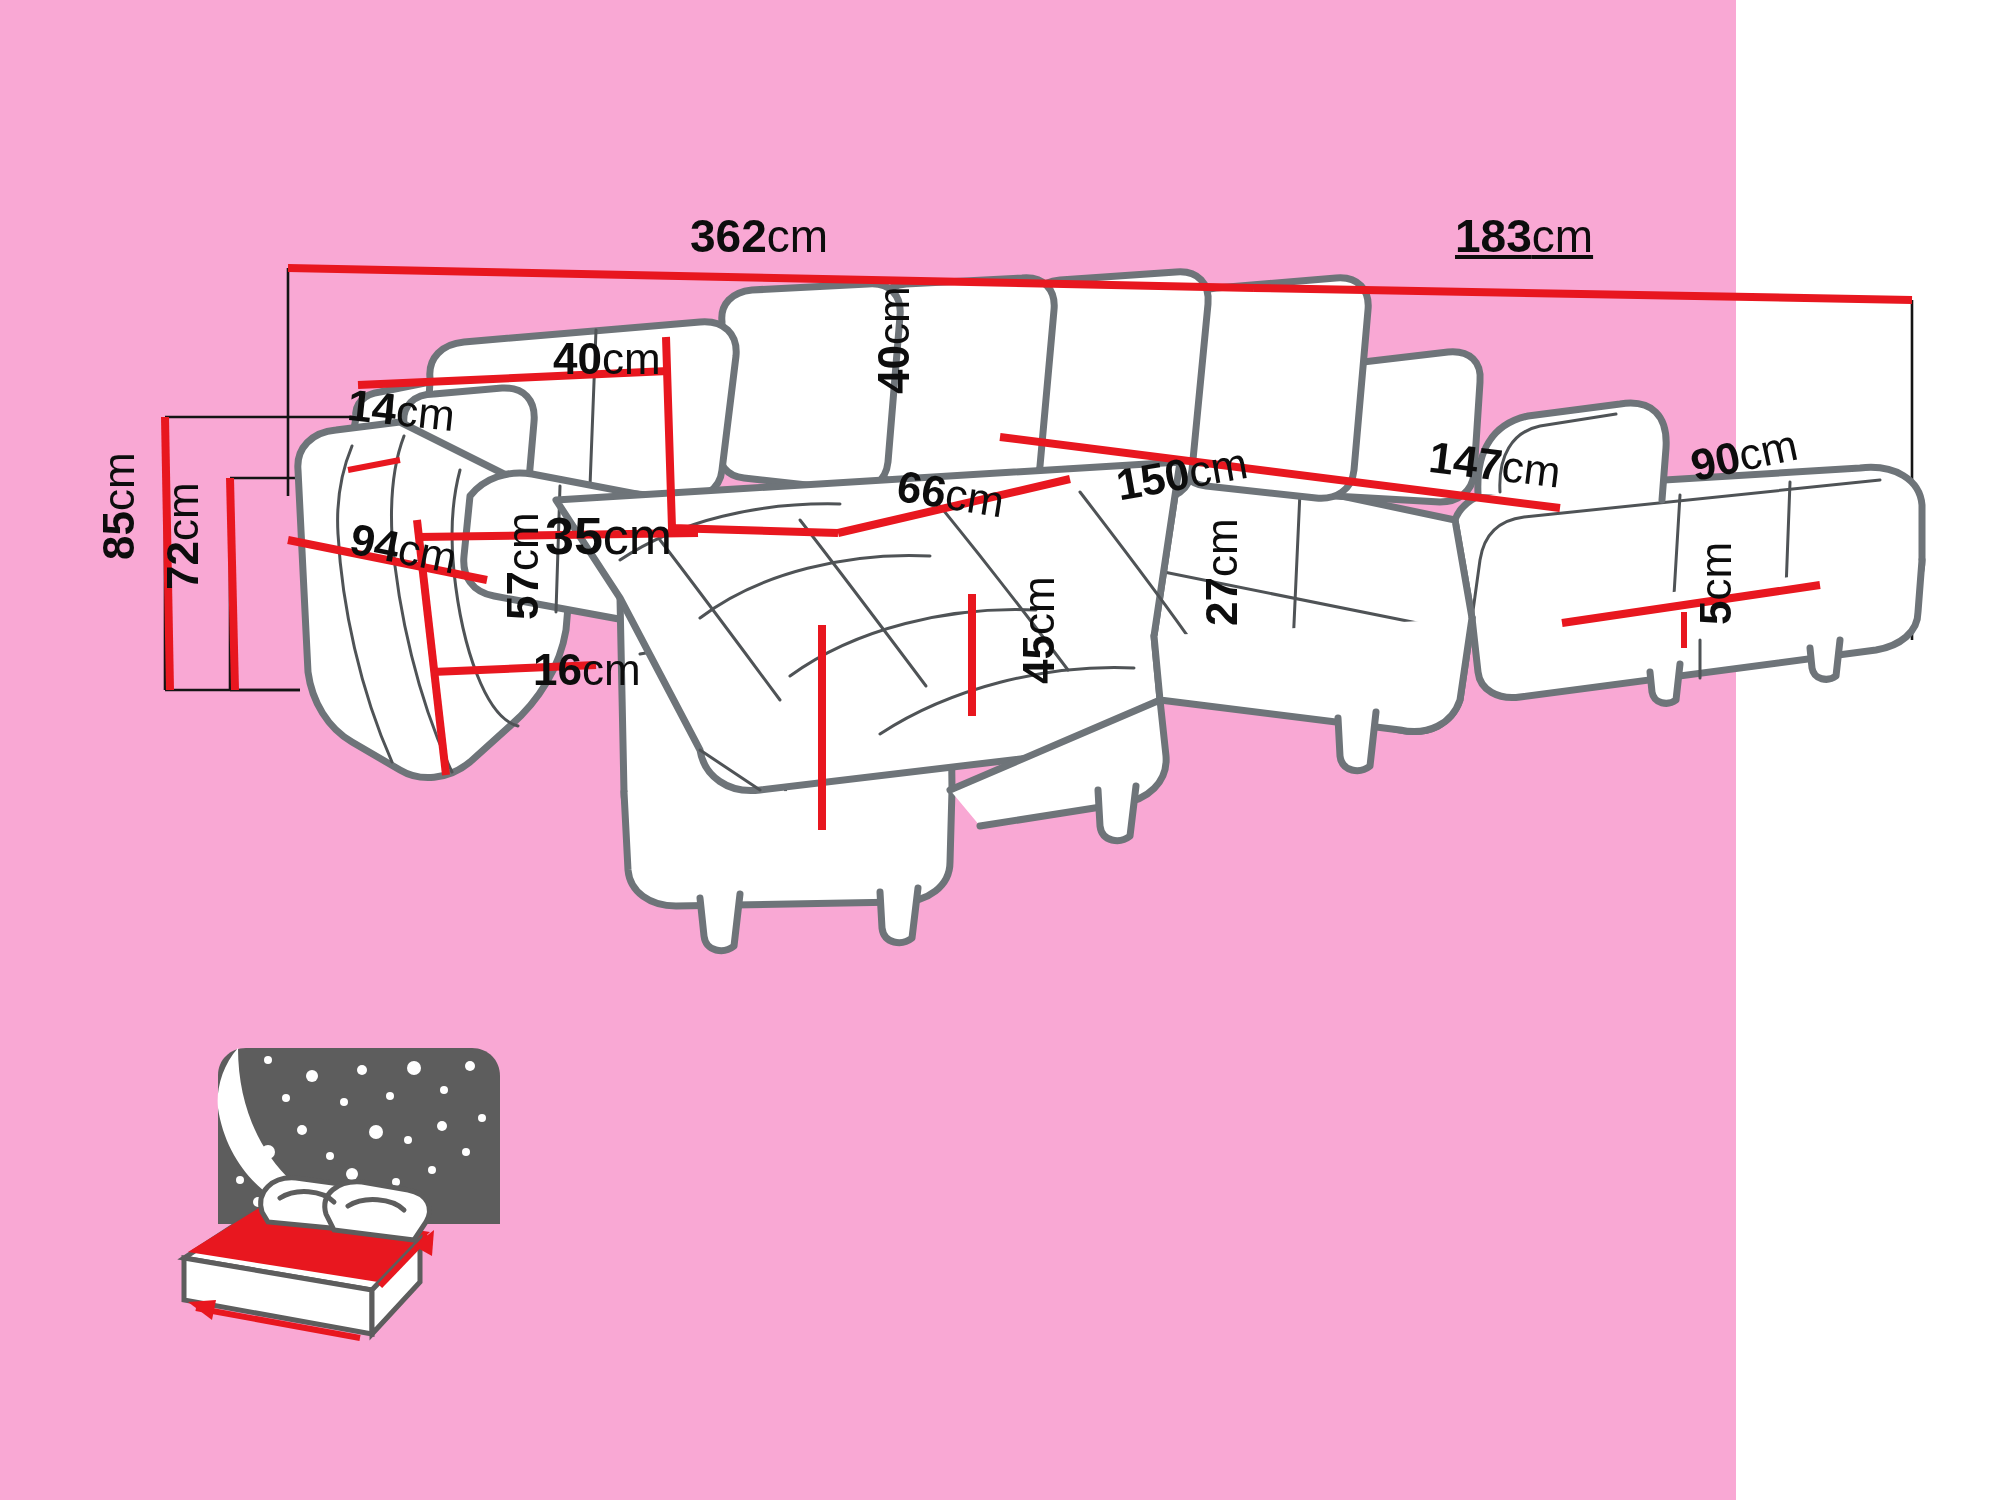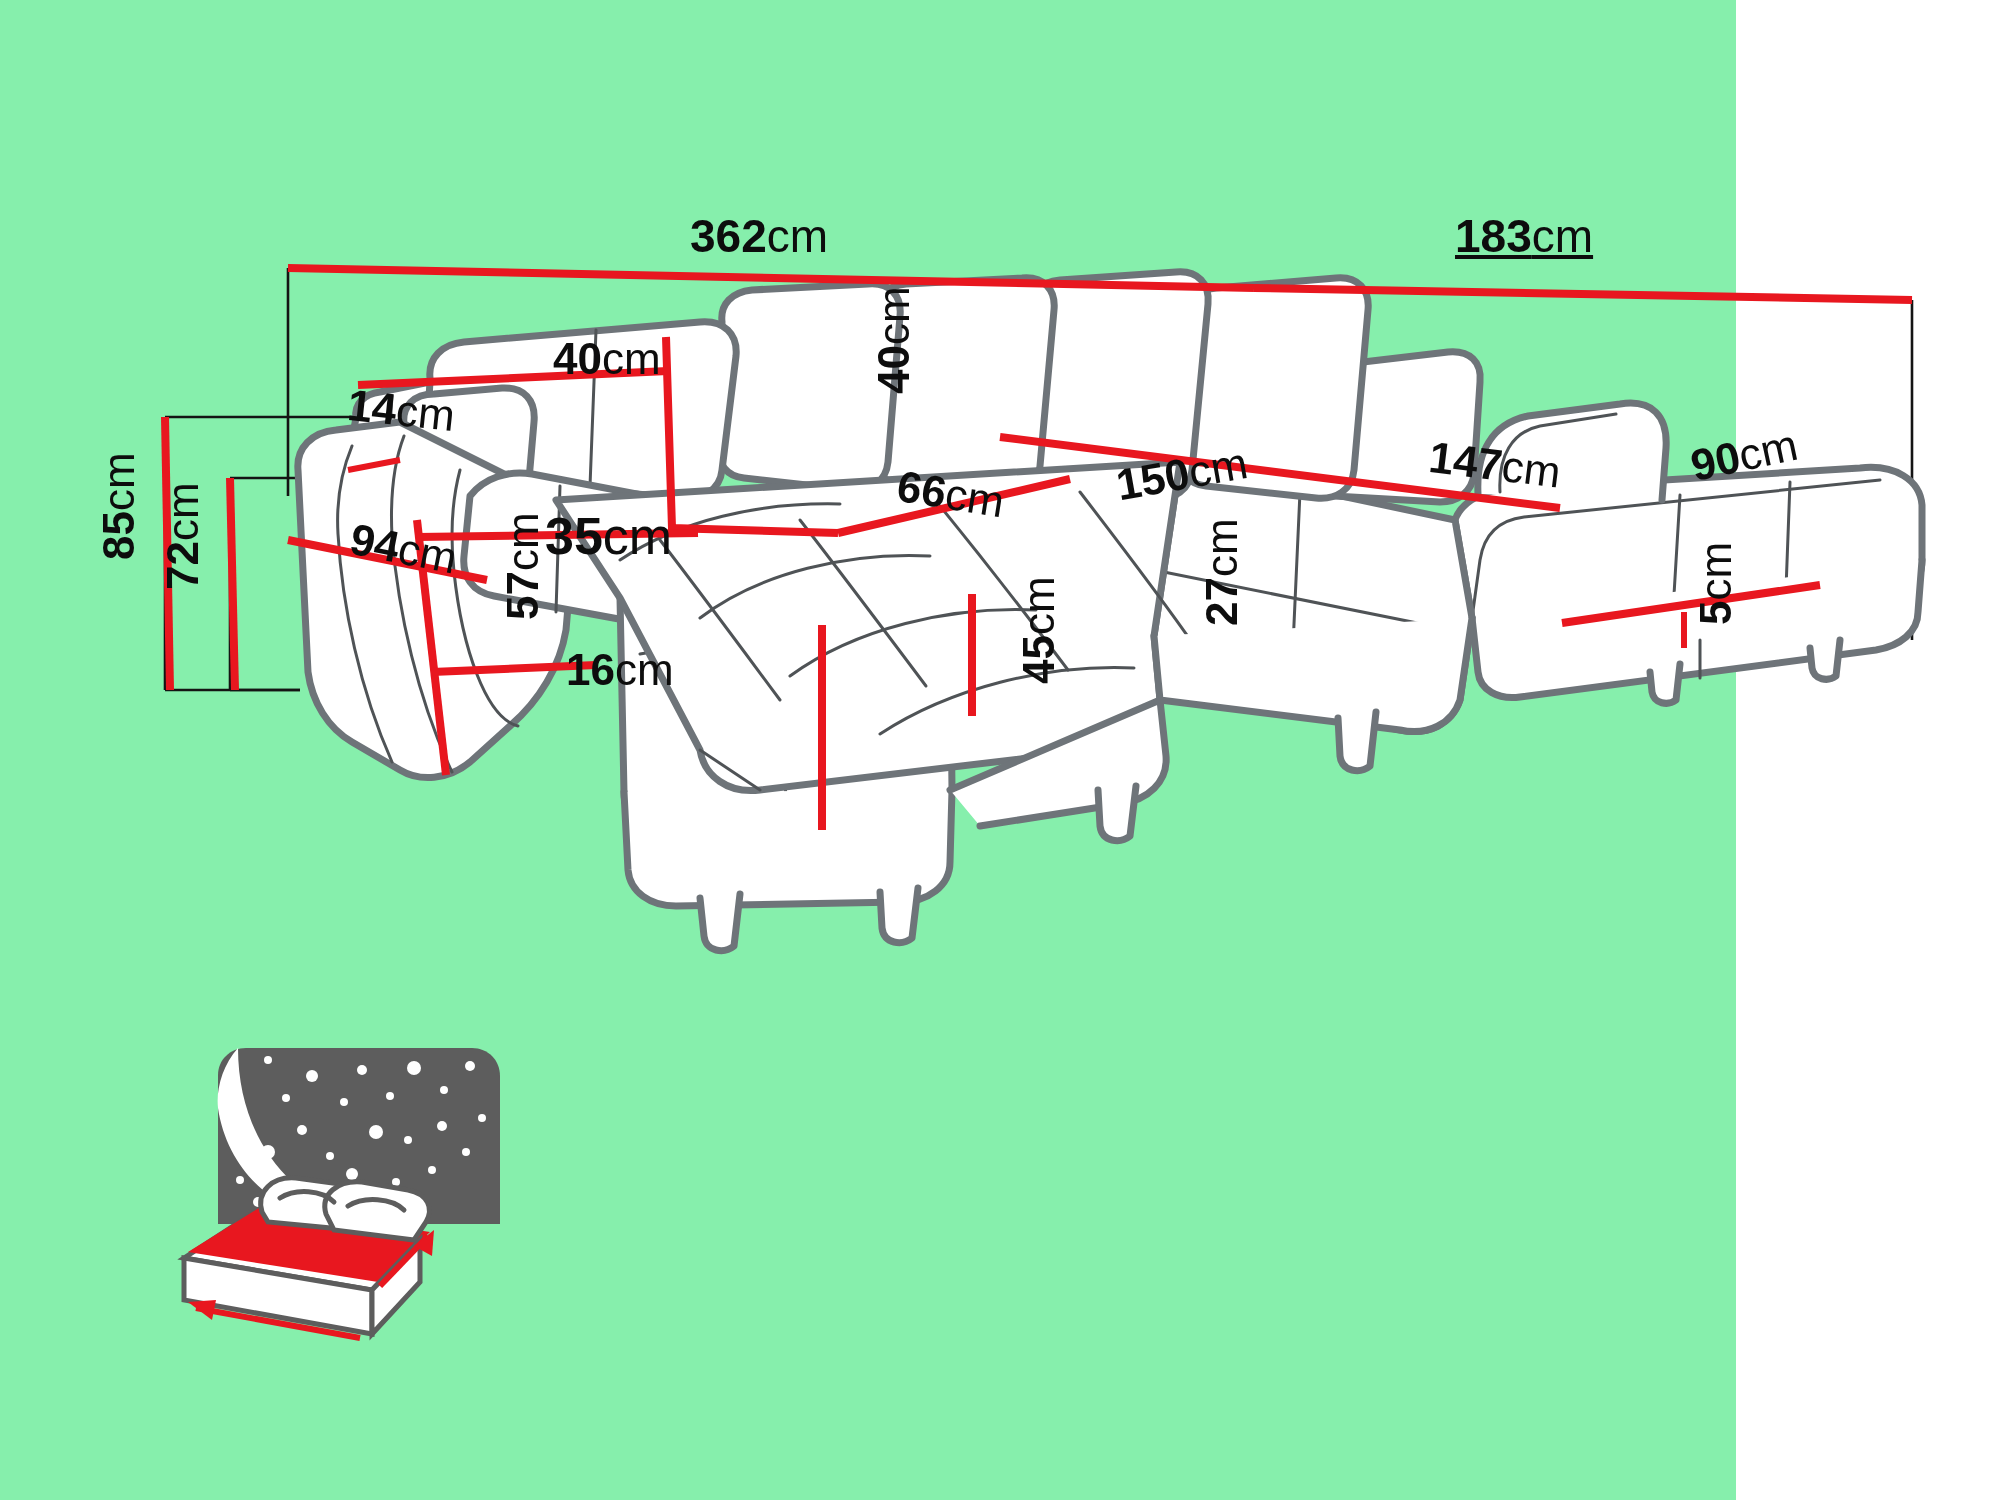--- a/index.html
+++ b/index.html
@@ -1,18 +1,18 @@
 <!DOCTYPE html>
 <html><head>
 <meta charset="utf-8">
 <style>
   html,body{margin:0;padding:0;background:#ffffff;}
   body{width:2000px;height:1500px;overflow:hidden;
        font-family:"Liberation Sans","DejaVu Sans",sans-serif;}
-  #stage{position:relative;width:1736px;height:1500px;background:#86efac;}
+  #stage{position:relative;width:1736px;height:1500px;background:#f9a8d4;}
   #stage svg{position:absolute;left:0;top:0;}
   .dimlabel{position:absolute;white-space:nowrap;color:#0d0d0d;
             font-family:"Liberation Sans","DejaVu Sans",sans-serif;line-height:1;}
   .dimlabel .num{font-weight:700;}
   .dimlabel .unit{font-weight:400;}
   .bedlabel{position:absolute;white-space:nowrap;color:#5a5a5a;
             font-weight:700;font-size:52px;letter-spacing:1px;
             font-family:"Liberation Sans","DejaVu Sans",sans-serif;}
 </style>
 </head>
@@ -316,21 +316,21 @@
   </div>
 
   <div class="dimlabel" style="left:545px;top:510px;font-size:52px;">
     <span class="num">35</span><span class="unit">cm</span>
   </div>
 
   <div class="dimlabel" style="left:501px;top:620px;font-size:44px;transform:rotate(-90deg);transform-origin:0 0;">
     <span class="num">57</span><span class="unit">cm</span>
   </div>
 
-  <div class="dimlabel" style="left:533px;top:648px;font-size:44px;margin-left:33px;">
+  <div class="dimlabel" style="left:533px;top:648px;font-size:44px;">
     <span class="num">16</span><span class="unit">cm</span>
   </div>
 
   <div class="dimlabel" style="left:1017px;top:684px;font-size:44px;transform:rotate(-90deg);transform-origin:0 0;">
     <span class="num">45</span><span class="unit">cm</span>
   </div>
 
   <div class="dimlabel" style="left:1200px;top:626px;font-size:44px;transform:rotate(-90deg);transform-origin:0 0;">
     <span class="num">27</span><span class="unit">cm</span>
   </div>

